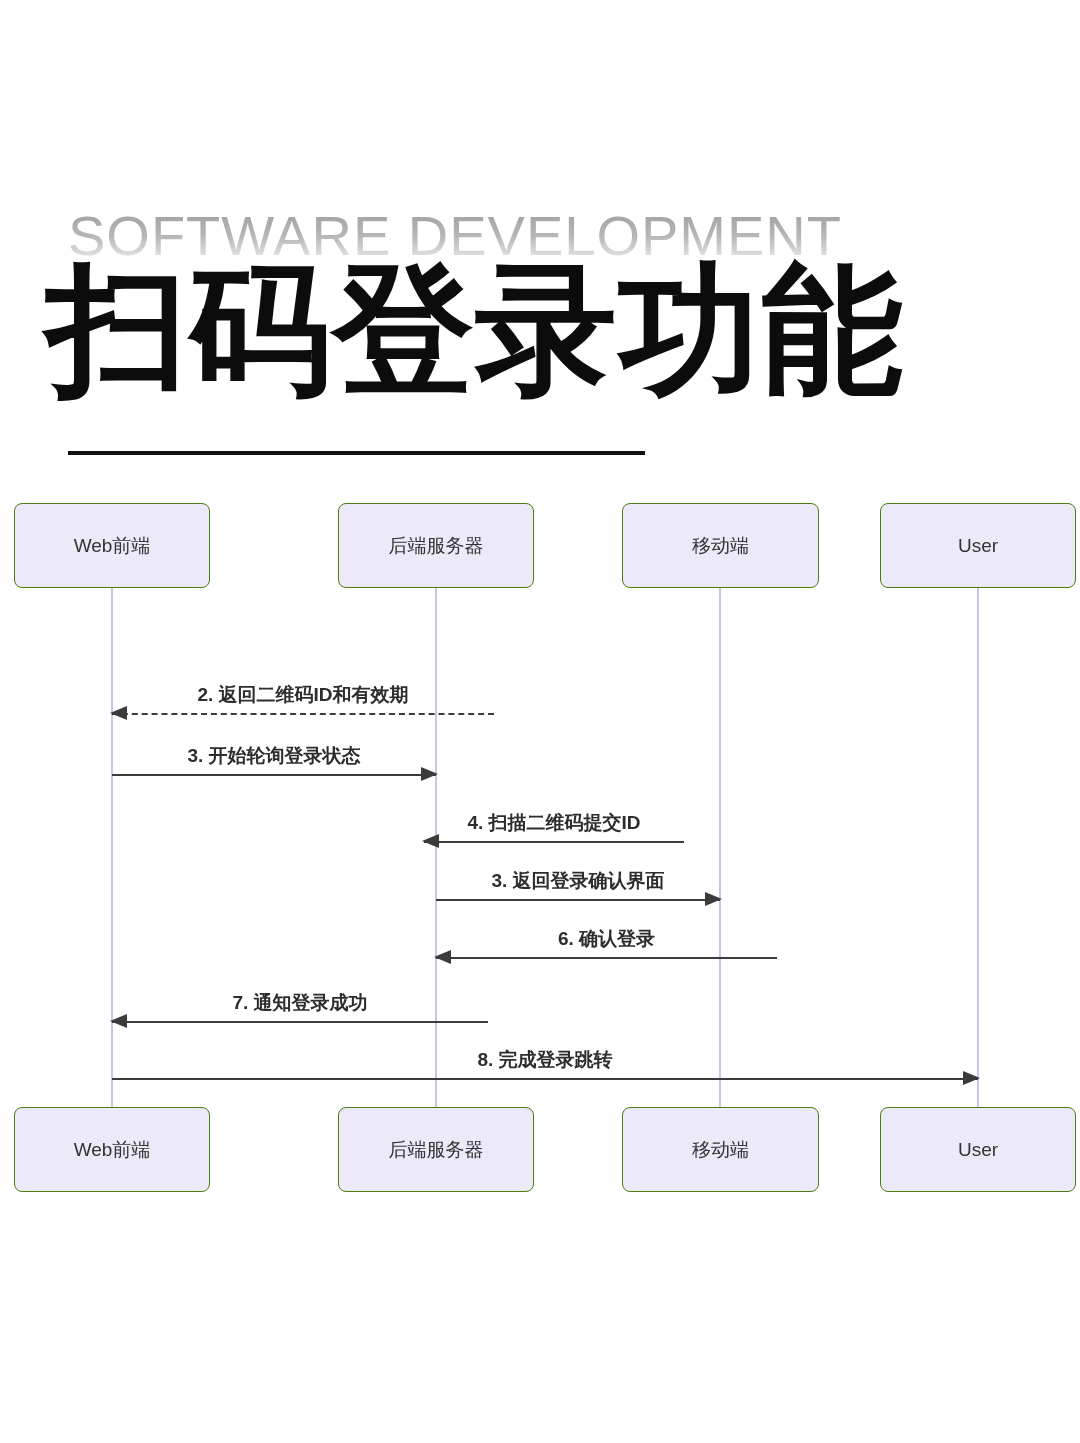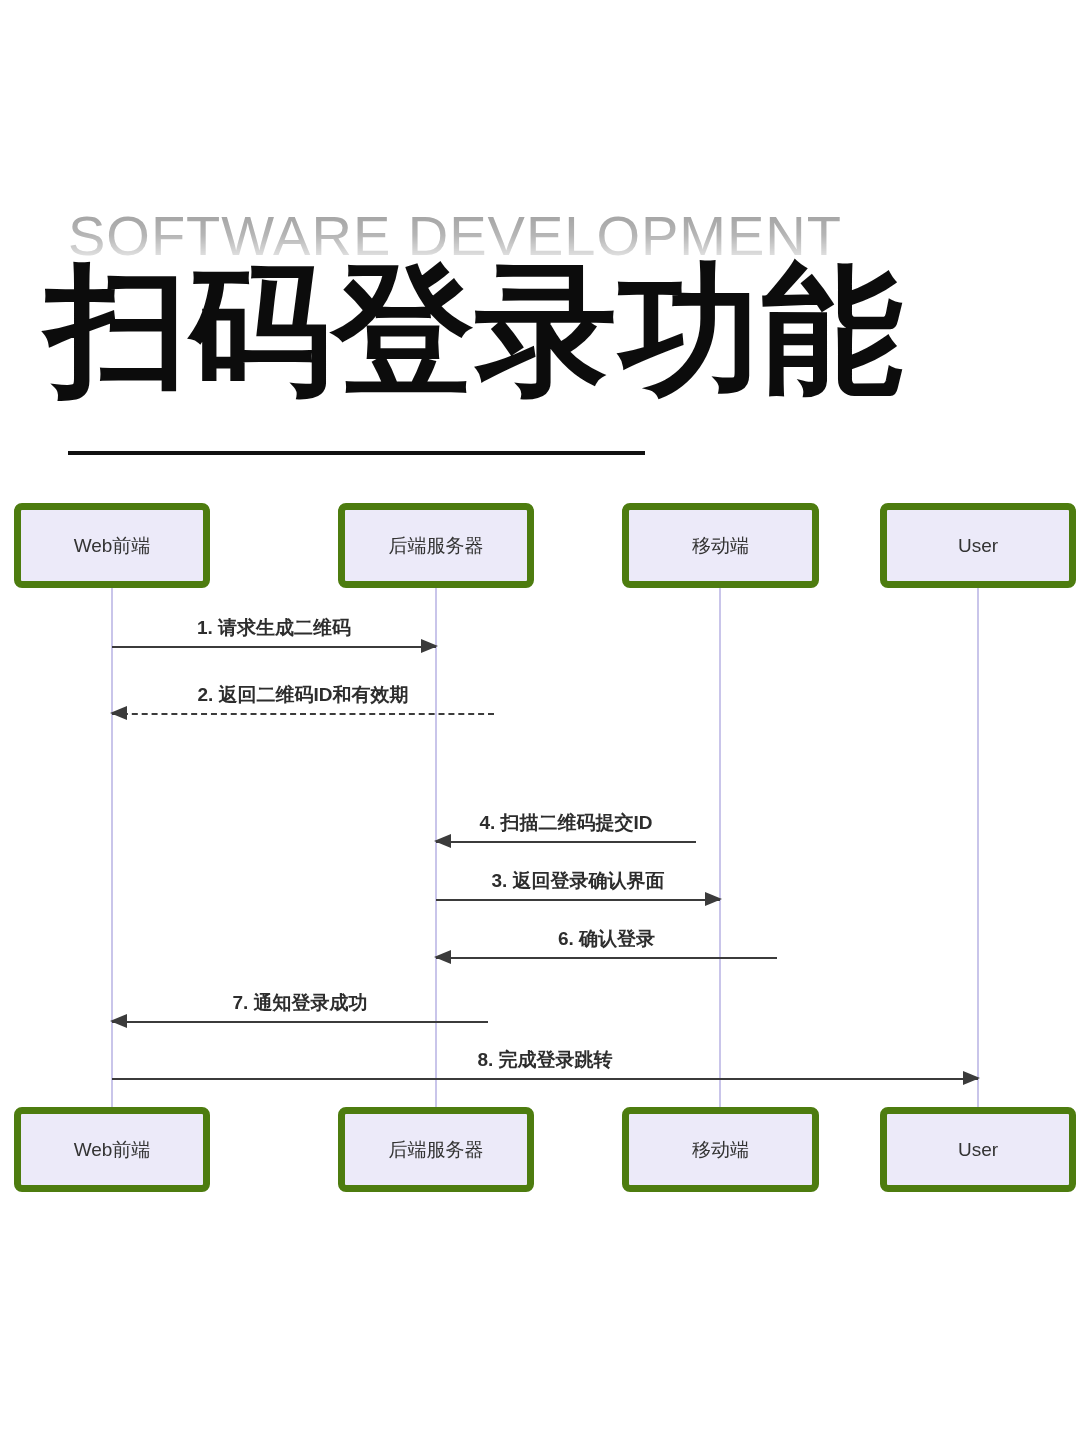--- a/index.html
+++ b/index.html
@@ -53,21 +53,21 @@
     position: absolute;
     top: 576px;
     height: 519px;
     width: 2px;
     background: #c9c5ea;
   }
   .actor {
     position: absolute;
     height: 85px;
     background: #eceaf9;
-    border: 7px solid #4d7c0f;
+    border: 1px solid #4d7c0f;
     border-radius: 8px;
     box-sizing: border-box;
     display: flex;
     align-items: center;
     justify-content: center;
     font-size: 19px;
     color: #333333;
   }
   .msg { position: absolute; }
   .msg-label {
@@ -126,32 +126,32 @@
   <div class="actor" style="left:338px; top:491px; width:196px">
       <span>后端服务器</span>
     </div>
   <div class="actor" style="left:622px; top:491px; width:197px">
       <span>移动端</span>
     </div>
   <div class="actor" style="left:880px; top:491px; width:196px">
       <span>User</span>
     </div>
 
-  <div class="msg" style="left:112px; top:605px;  width:324px">
-    <div class="msg-label">1. 请求生成二维码</div>
-    <div class="msg-line arrow-right"></div>
-  </div>
 
   <div class="msg" style="left:112px; top:672px;  width:382px">
     <div class="msg-label">2. 返回二维码ID和有效期</div>
     <div class="msg-line dashed arrow-left"></div>
   </div>
 
+  <div class="msg" style="left:112px; top:733px;  width:324px">
+    <div class="msg-label">3. 开始轮询登录状态</div>
+    <div class="msg-line arrow-right"></div>
+  </div>
 
-  <div class="msg" style="left:436px; top:800px;  width:260px">
+  <div class="msg" style="left:424px; top:800px;  width:260px">
     <div class="msg-label">4. 扫描二维码提交ID</div>
     <div class="msg-line arrow-left"></div>
   </div>
 
   <div class="msg" style="left:436px; top:858px;  width:284px">
     <div class="msg-label">3. 返回登录确认界面</div>
     <div class="msg-line arrow-right"></div>
   </div>
 
   <div class="msg" style="left:436px; top:916px;  width:341px">

